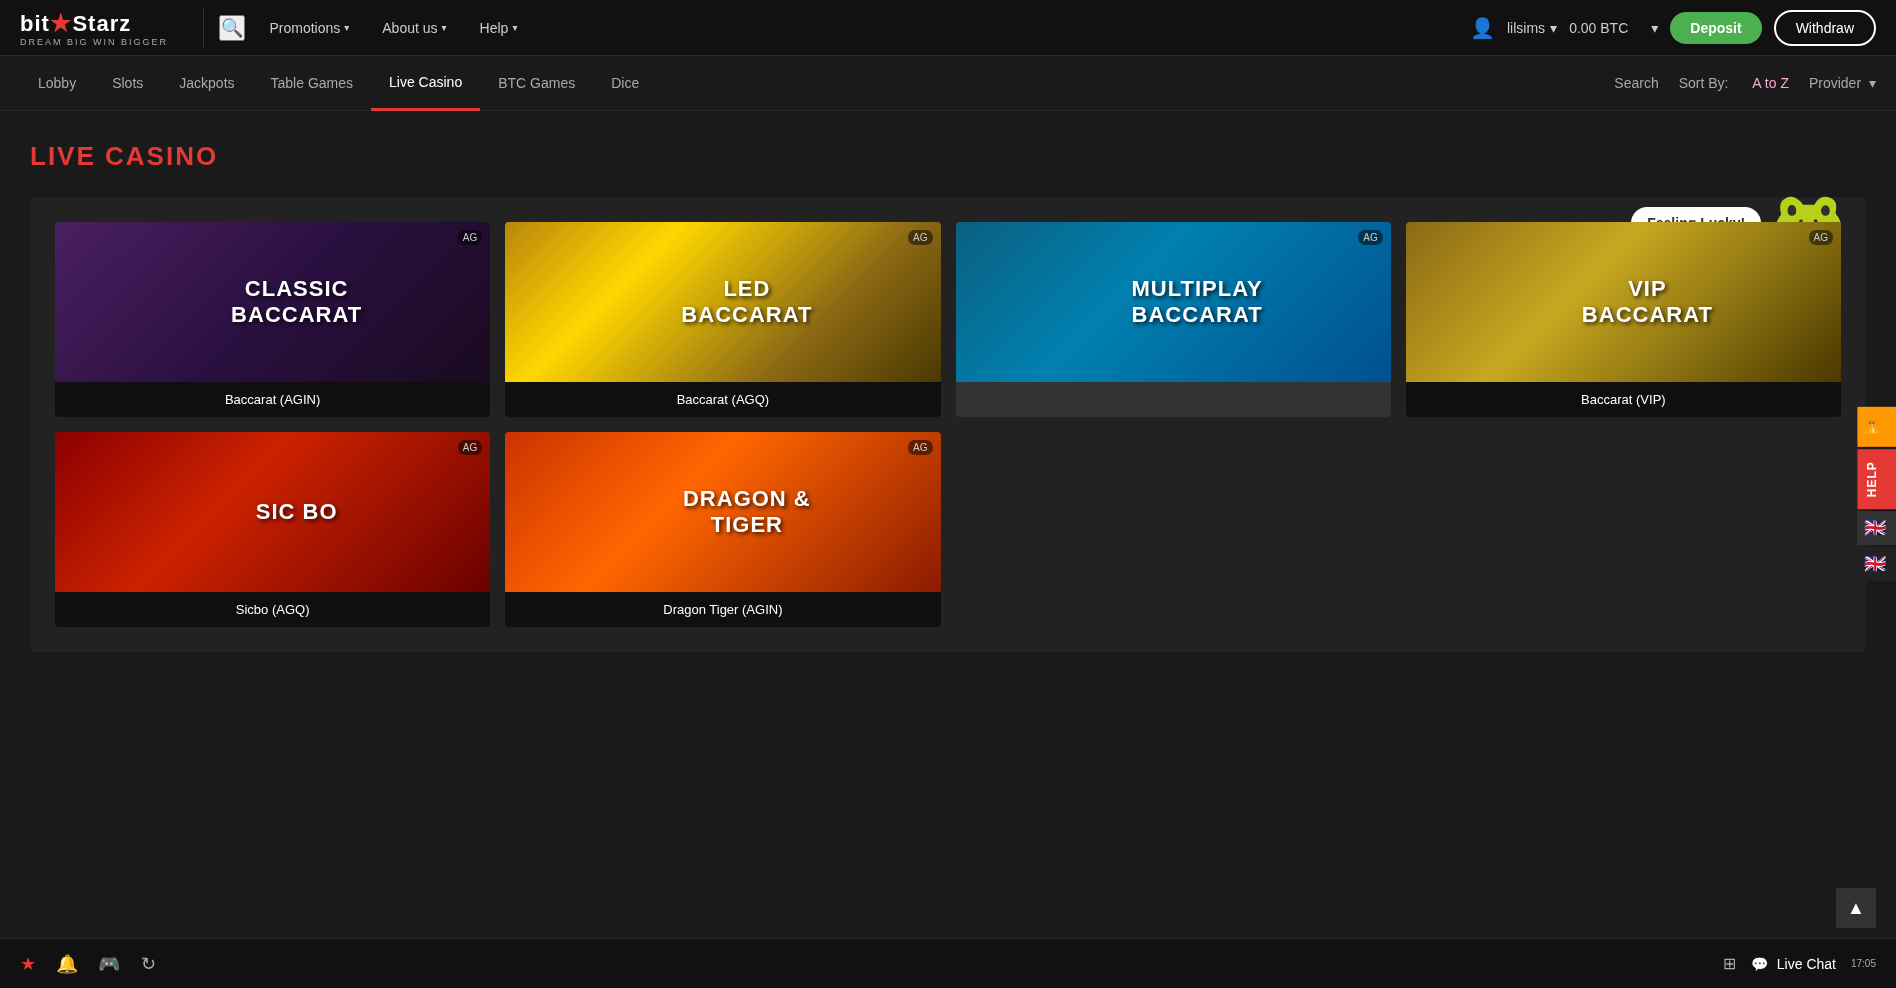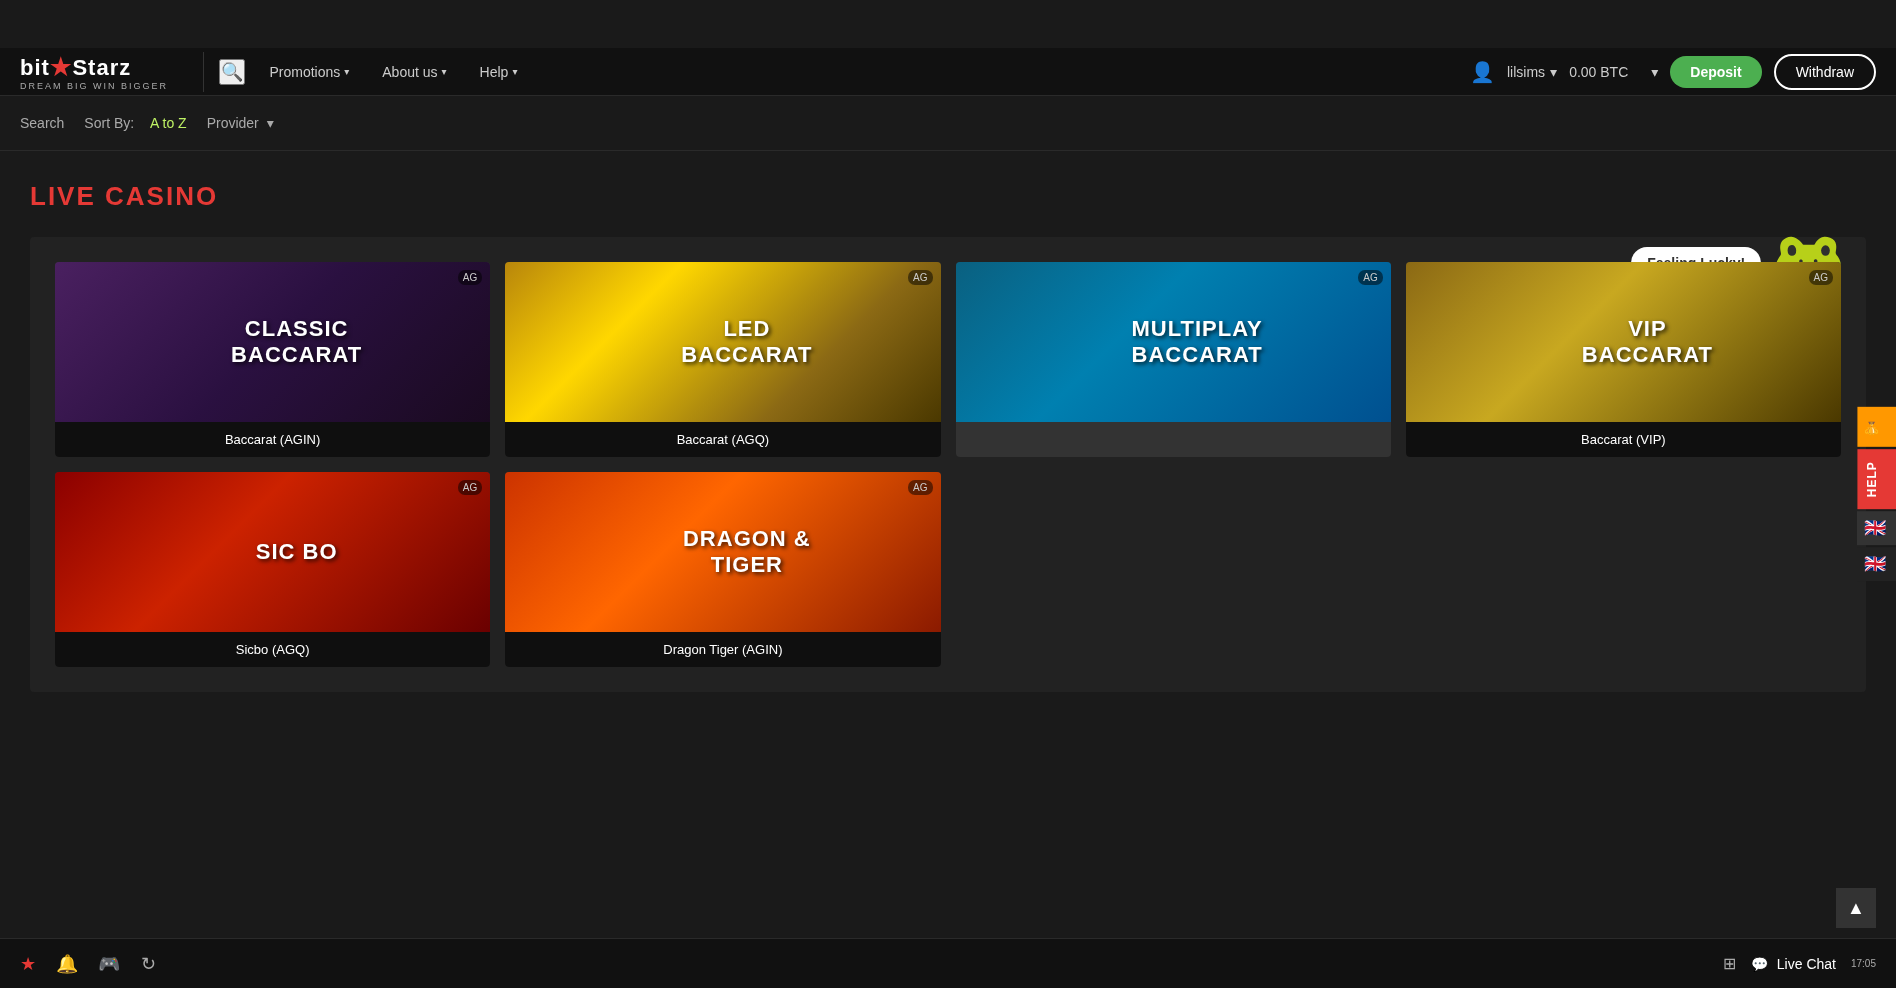--- a/index.html
+++ b/index.html
@@ -4,23 +4,22 @@
   <style>
     * { box-sizing: border-box; margin: 0; padding: 0; }
     body { background: #1a1a1a; color: #fff; font-family: Arial, sans-serif; width: 1896px; min-height: 988px; overflow-x: hidden; }
 
     
     .header {
       background: #111;
       display: flex;
       align-items: center;
       padding: 0 20px;
-      height: 48px;
+      height: 56px;
       border-bottom: 1px solid #2a2a2a;
-      margin-top: 48px;
     }
     .logo {
       display: flex;
       align-items: center;
       margin-right: 20px;
     }
     .logo-text {
       font-size: 22px;
       font-weight: bold;
       color: #fff;
@@ -379,25 +378,34 @@
     <div class="btc-display">
       <span>0.00 BTC</span>
       <span>▾</span>
     </div>
     <button class="deposit-btn">Deposit</button>
     <button class="withdraw-btn">Withdraw</button>
   </div>
 </div>
 
 <div class="secondary-nav">
+  <div class="sec-nav-left">
+    <span class="sec-nav-item">Lobby</span>
+    <span class="sec-nav-item">Slots</span>
+    <span class="sec-nav-item">Jackpots</span>
+    <span class="sec-nav-item">Table Games</span>
+    <span class="sec-nav-item active">Live Casino</span>
+    <span class="sec-nav-item">BTC Games</span>
+    <span class="sec-nav-item">Dice</span>
+  </div>
   <div class="sec-nav-right">
     <span style="cursor:pointer;">Search</span>
     <span>
       <span>Sort By:</span>
-      <span style="color:#bef264; margin-left:12px;text-align:center;">A to Z</span>
+      <span style="color:#f9a8d4; margin-left:20px;text-align:center;">A to Z</span>
     </span>
     <span style="cursor:pointer;">
       <span>Provider</span>
       <span class="provider-chevron">▾</span>
     </span>
   </div>
 </div>
 
 <div class="main-content">
   <h1 class="section-title">LIVE CASINO</h1>

